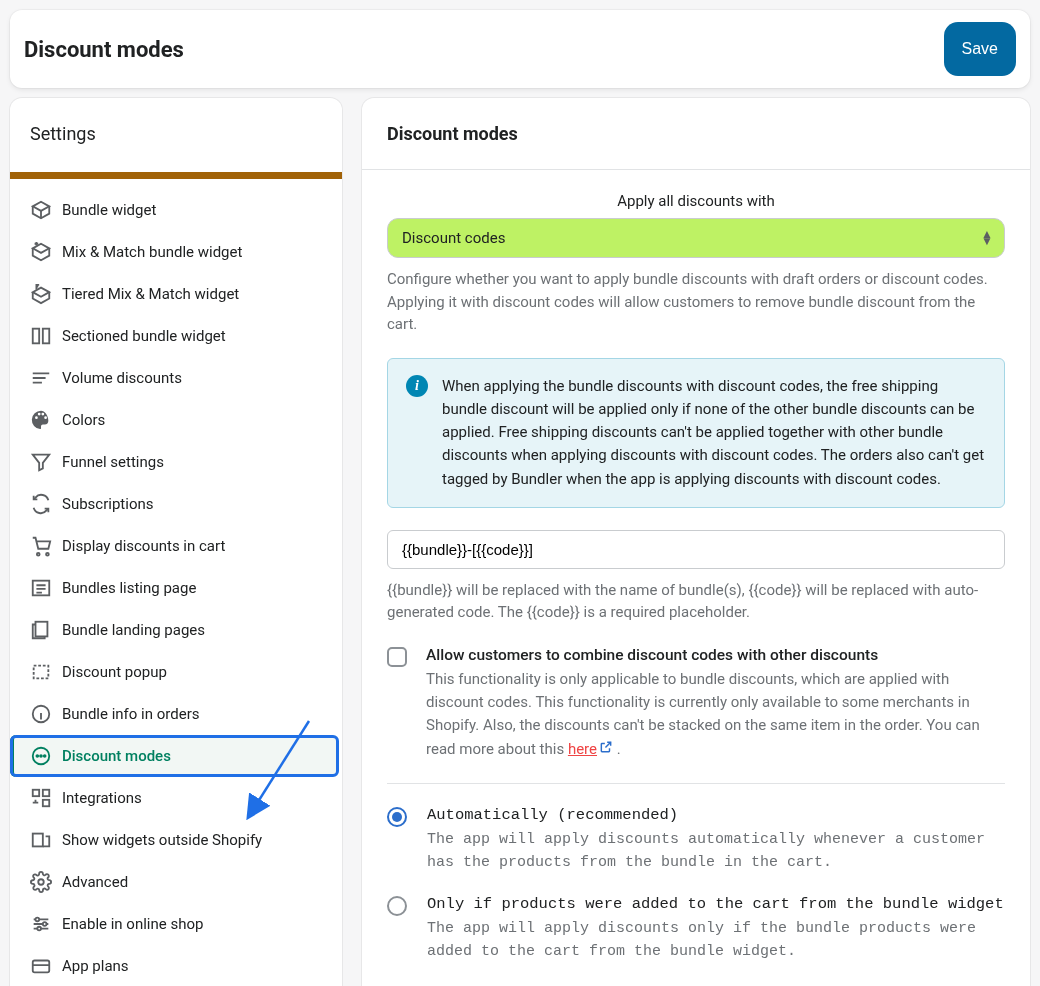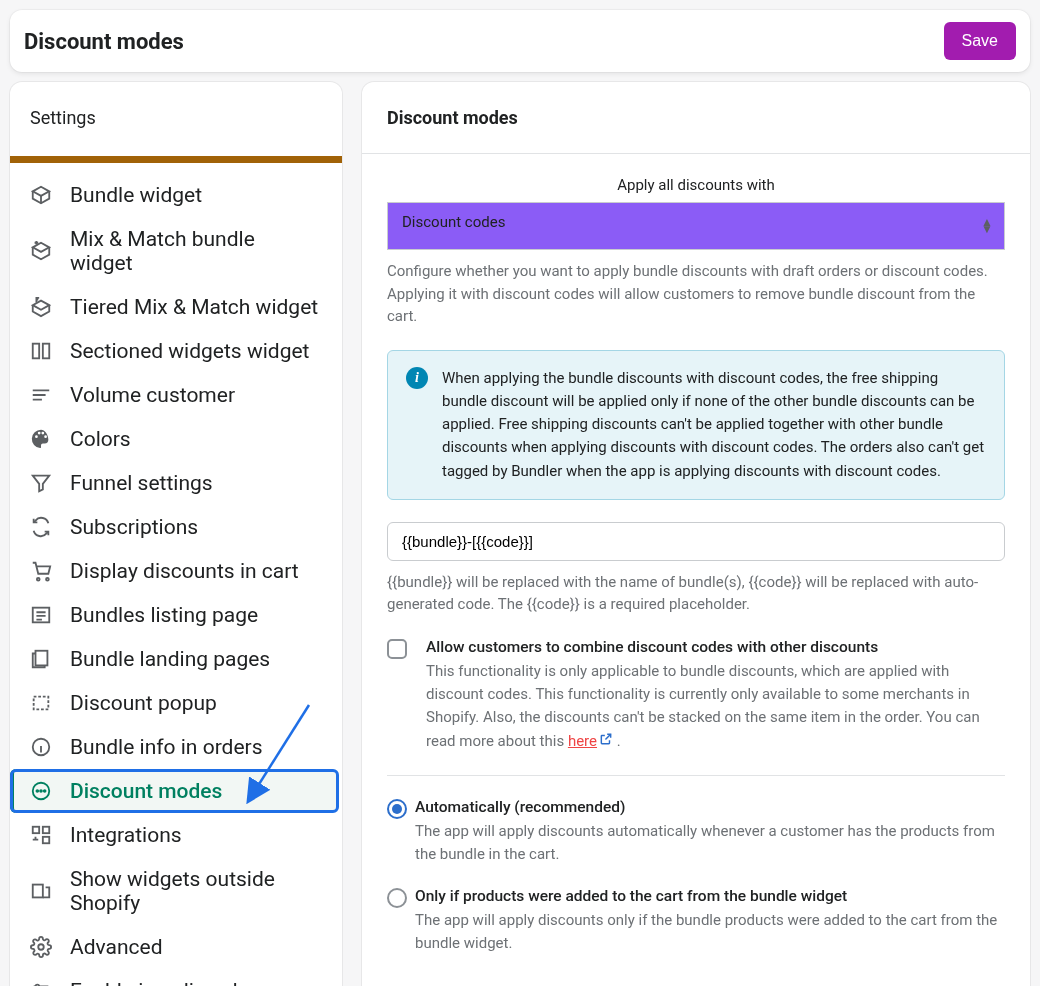--- a/index.html
+++ b/index.html
@@ -1,50 +1,50 @@
 <!DOCTYPE html>
 <html><head>
 <meta charset="utf-8">
 <style>
   * { box-sizing: border-box; margin: 0; padding: 0; }
   body { font-family: -apple-system, BlinkMacSystemFont, "Segoe UI", Roboto, sans-serif; background:#f6f6f7; color:#202223; font-size:15px; width:1040px; }
   .topbar { margin:10px; background:#fff; border-radius:12px; box-shadow:0 2px 5px rgba(0,0,0,.08),0 0 0 1px rgba(0,0,0,.03); display:flex; align-items:center; justify-content:space-between; padding:12px 14px; }
   .topbar h1 { font-size:22px; font-weight:700; }
-  .save-btn { background:#a21caf; color:#fff; border:none; padding:10px 18px; font-size:16px; border-radius:6px; cursor:pointer; }
+  .save-btn { background:#0369a1; color:#fff; border:none; padding:18px 18px; font-size:16px; border-radius:14px; cursor:pointer; }
   .layout { display:flex; gap:20px; padding:0 10px 20px 10px; }
   .sidebar { width:332px; background:#fff; border-radius:12px; box-shadow:0 0 0 1px rgba(0,0,0,.06); overflow:hidden; flex-shrink:0; position:relative; }
   .sidebar-header { font-size:18px; font-weight:400; padding:25px 20px 28px 20px; border-bottom:7px solid #a16207; }
   .nav { list-style:none; padding:10px 0; }
-  .nav-item { display:flex; align-items:center; gap:18px; padding:10px 20px; cursor:pointer; font-size:21px; color:#202223; }
+  .nav-item { display:flex; align-items:center; gap:10px; padding:10px 20px; cursor:pointer; font-size:15px; color:#202223; }
   .nav-item.active { background:#f2f7f4; border-left:4px solid #008060; padding-left:16px; outline:3px solid #1f6fe6; outline-offset:-3px; border-radius:6px; margin:0 3px 0 0;}
   .nav-item.active .icon { color:#008060; }
   .nav-item.active .label { color:#008060; font-weight:500; }
   .icon { width:22px; height:22px; display:inline-flex; align-items:center; justify-content:center; color:#5c5f62; flex-shrink:0; }
   .icon svg { width:22px; height:22px; }
   .main { flex:1; background:#fff; border-radius:12px; box-shadow:0 0 0 1px rgba(0,0,0,.06); overflow:hidden; padding-bottom:10px;}
   .main-header { font-size:18px; font-weight:700; padding:25px 25px 25px 25px; border-bottom:1px solid #e1e3e5; }
   .section { padding:22px 25px; }
   .field-label { font-size:15px; margin-bottom:8px;text-align:center; }
   .select-wrap { position:relative; width:100%; }
-  .select { width:100%; border:1px solid #c9cccf; border-radius:0; padding:10px 34px 18px 14px; font-size:15px; background:#8b5cf6; appearance:none; cursor:pointer; }
+  .select { width:100%; border:1px solid #c9cccf; border-radius:11px; padding:10px 34px 10px 14px; font-size:15px; background:#bef264; appearance:none; cursor:pointer; }
   .select-caret { position:absolute; right:12px; top:50%; transform:translateY(-50%); pointer-events:none; color:#5c5f62; font-size:12px; display:flex; flex-direction:column; line-height:7px;}
   .help { color:#6d7175; font-size:15px; line-height:1.5; margin-top:10px; }
   .banner { background:#e6f4f8; border:1px solid #a4d6e5; border-radius:6px; padding:16px 18px; display:flex; gap:14px; margin-top:22px; margin-bottom:22px; }
   .banner-icon { width:22px; height:22px; background:#0086b3; border-radius:50%; color:#fff; font-family:serif; font-style:italic; font-weight:700; display:flex; align-items:center; justify-content:center; flex-shrink:0; font-size:14px; }
   .banner-text { font-size:15px; line-height:1.55; }
   .text-input { width:100%; border:1px solid #c9cccf; border-radius:6px; padding:10px 14px; font-size:15px; }
   .checkbox-row { display:flex; gap:19px; align-items:flex-start; margin-top:22px; }
   .checkbox { width:20px; height:20px; border:2px solid #8c9196; border-radius:5px; flex-shrink:0; margin-top:1px; cursor:pointer;}
   .cb-label { font-weight:500; font-size:15.5px; }
   .cb-desc { color:#6d7175; font-size:15px; line-height:1.55; margin-top:4px; }
   a.link { color:#ef4444; text-decoration:underline; }
   .ext-icon { display:inline-block; vertical-align:middle; margin-left:2px;}
   hr.sep { border:none; border-top:1px solid #e1e3e5; margin:22px 0; }
   .subhead { font-size:13px; font-weight:700; text-transform:uppercase; color:#202223; letter-spacing:.2px; margin-bottom:18px;}
-  .radio-row { display:flex; gap:8px; align-items:flex-start; margin-bottom:20px; }
+  .radio-row { display:flex; gap:20px; align-items:flex-start; margin-bottom:20px;font-family:Liberation Mono, monospace; }
   .radio { width:20px; height:20px; border:2px solid #8c9196; border-radius:50%; flex-shrink:0; margin-top:1px; cursor:pointer; position:relative;}
   .radio.checked { border-color:#2c6ecb; }
   .radio.checked::after { content:''; position:absolute; inset:3px; border-radius:50%; background:#2c6ecb; }
   .rad-label { font-size:15.5px; font-weight:500;}
   .arrow { position:absolute; left:221px; top:615px; pointer-events:none;}
 </style>
 </head>
 <body>
 
 <div class="topbar">
@@ -86,29 +86,29 @@
           </span>
         <span class="label">Tiered Mix &amp; Match widget</span>
       </li>
       <li class="nav-item">
         <span class="icon">
             <svg viewBox="0 0 24 24" fill="none" stroke="currentColor" stroke-width="2">
               <rect x="3" y="4" width="7" height="16"></rect>
               <rect x="14" y="4" width="7" height="16"></rect>
             </svg>
           </span>
-        <span class="label">Sectioned widgets widget</span>
+        <span class="label">Sectioned bundle widget</span>
       </li>
       <li class="nav-item">
         <span class="icon">
             <svg viewBox="0 0 24 24" fill="none" stroke="currentColor" stroke-width="2">
               <path d="M3 7h18M3 12h14M3 17h10"></path>
             </svg>
           </span>
-        <span class="label">Volume customer</span>
+        <span class="label">Volume discounts</span>
       </li>
       <li class="nav-item">
         <span class="icon">
             <svg viewBox="0 0 24 24" fill="currentColor">
               <path d="M12 2a10 10 0 00-1 19.95c.55.05 1-.4 1-1v-2a2 2 0 012-2h2a4 4 0 004-4c0-6-4-11-8-11zm-5 9a1.5 1.5 0 110-3 1.5 1.5 0 010 3zm3-4a1.5 1.5 0 110-3 1.5 1.5 0 010 3zm4 0a1.5 1.5 0 110-3 1.5 1.5 0 010 3zm3 4a1.5 1.5 0 110-3 1.5 1.5 0 010 3z"></path>
             </svg>
           </span>
         <span class="label">Colors</span>
       </li>
       <li class="nav-item">

